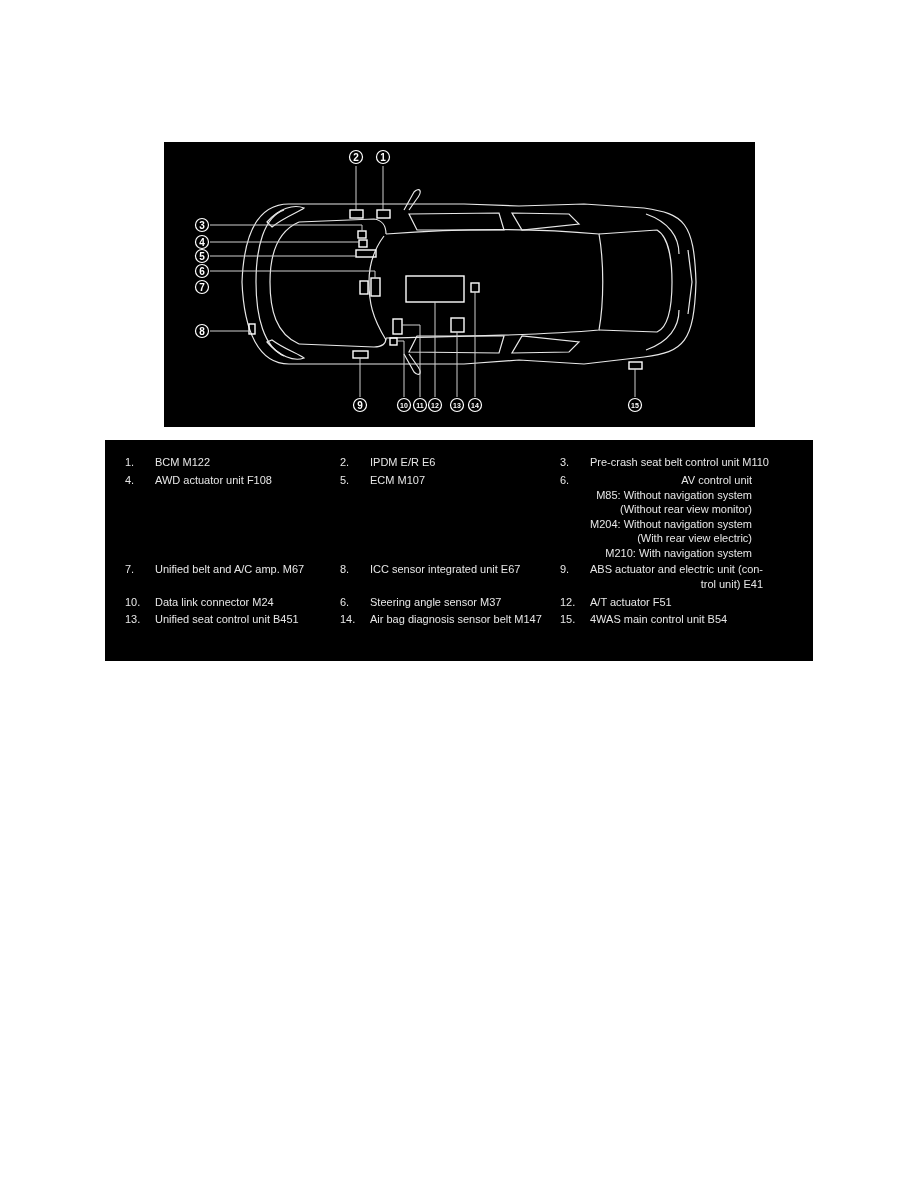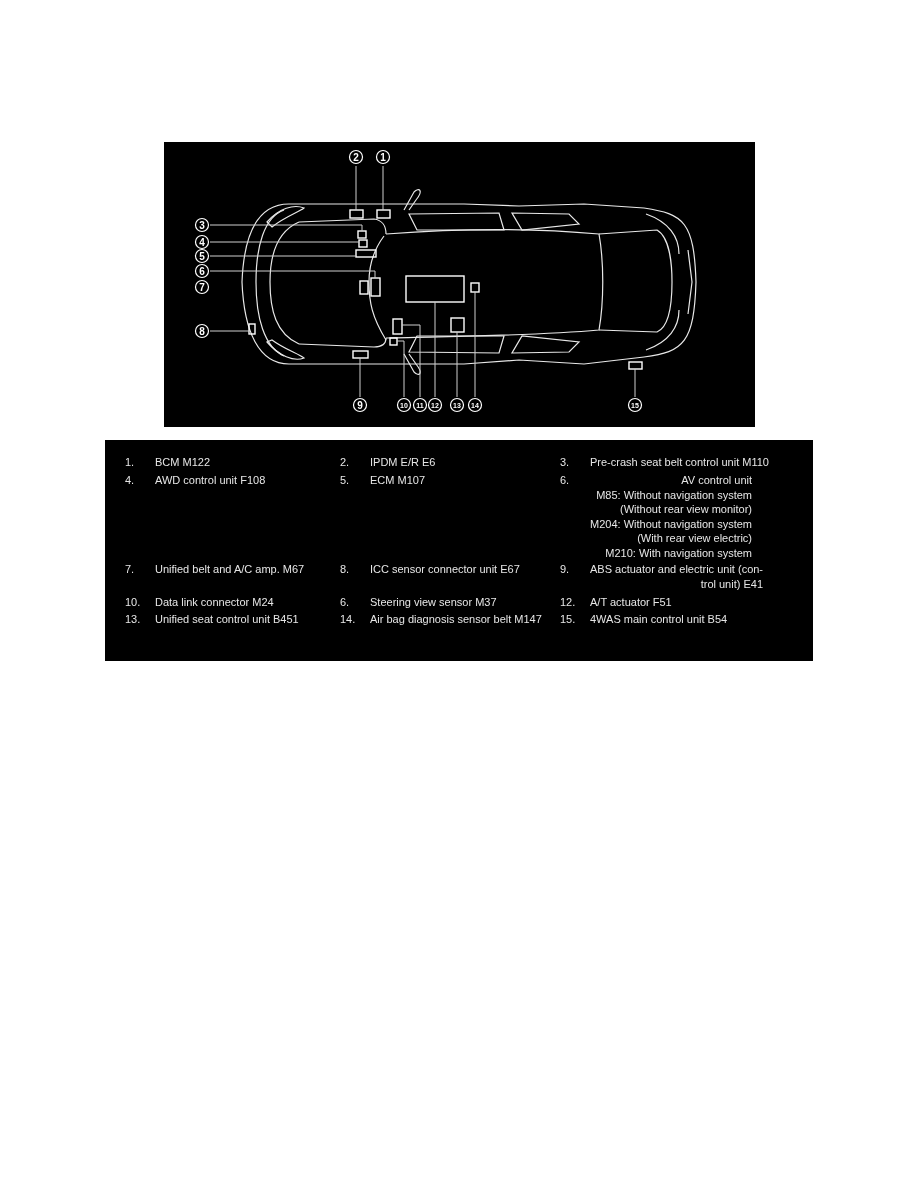--- a/index.html
+++ b/index.html
@@ -160,21 +160,21 @@
     <span class="num">2.</span>
     <span class="txt">IPDM E/R E6</span>
   </div>
   <div class="item" style="left:455px; top:15px;">
     <span class="num">3.</span>
     <span class="txt">Pre-crash seat belt control unit M110</span>
   </div>
 
   <div class="item" style="left:20px; top:33px;">
     <span class="num">4.</span>
-    <span class="txt">AWD control unit F108</span>
+    <span class="txt">AWD actuator unit F108</span>
   </div>
   <div class="item" style="left:235px; top:33px;">
     <span class="num">5.</span>
     <span class="txt">ECM M107</span>
   </div>
   <div class="item" style="left:455px; top:33px;">
     <span class="num">6.</span>
     <span class="txt">
       <span class="sub">AV control unit</span>
       <span class="sub">M85: Without navigation system</span>
@@ -184,37 +184,37 @@
       <span class="sub">M210: With navigation system</span>
     </span>
   </div>
 
   <div class="item" style="left:20px; top:122px;">
     <span class="num">7.</span>
     <span class="txt">Unified belt and A/C amp. M67</span>
   </div>
   <div class="item" style="left:235px; top:122px;">
     <span class="num">8.</span>
-    <span class="txt">ICC sensor connector unit E67</span>
+    <span class="txt">ICC sensor integrated unit E67</span>
   </div>
   <div class="item" style="left:455px; top:122px;">
     <span class="num">9.</span>
     <span class="txt">
       <span class="sub">ABS actuator and electric unit (con-</span>
       <span class="sub">trol unit) E41</span>
     </span>
   </div>
 
   <div class="item" style="left:20px; top:155px;">
     <span class="num">10.</span>
     <span class="txt">Data link connector M24</span>
   </div>
   <div class="item" style="left:235px; top:155px;">
     <span class="num">6.</span>
-    <span class="txt">Steering view sensor M37</span>
+    <span class="txt">Steering angle sensor M37</span>
   </div>
   <div class="item" style="left:455px; top:155px;">
     <span class="num">12.</span>
     <span class="txt">A/T actuator F51</span>
   </div>
 
   <div class="item" style="left:20px; top:172px;">
     <span class="num">13.</span>
     <span class="txt">Unified seat control unit B451</span>
   </div>

